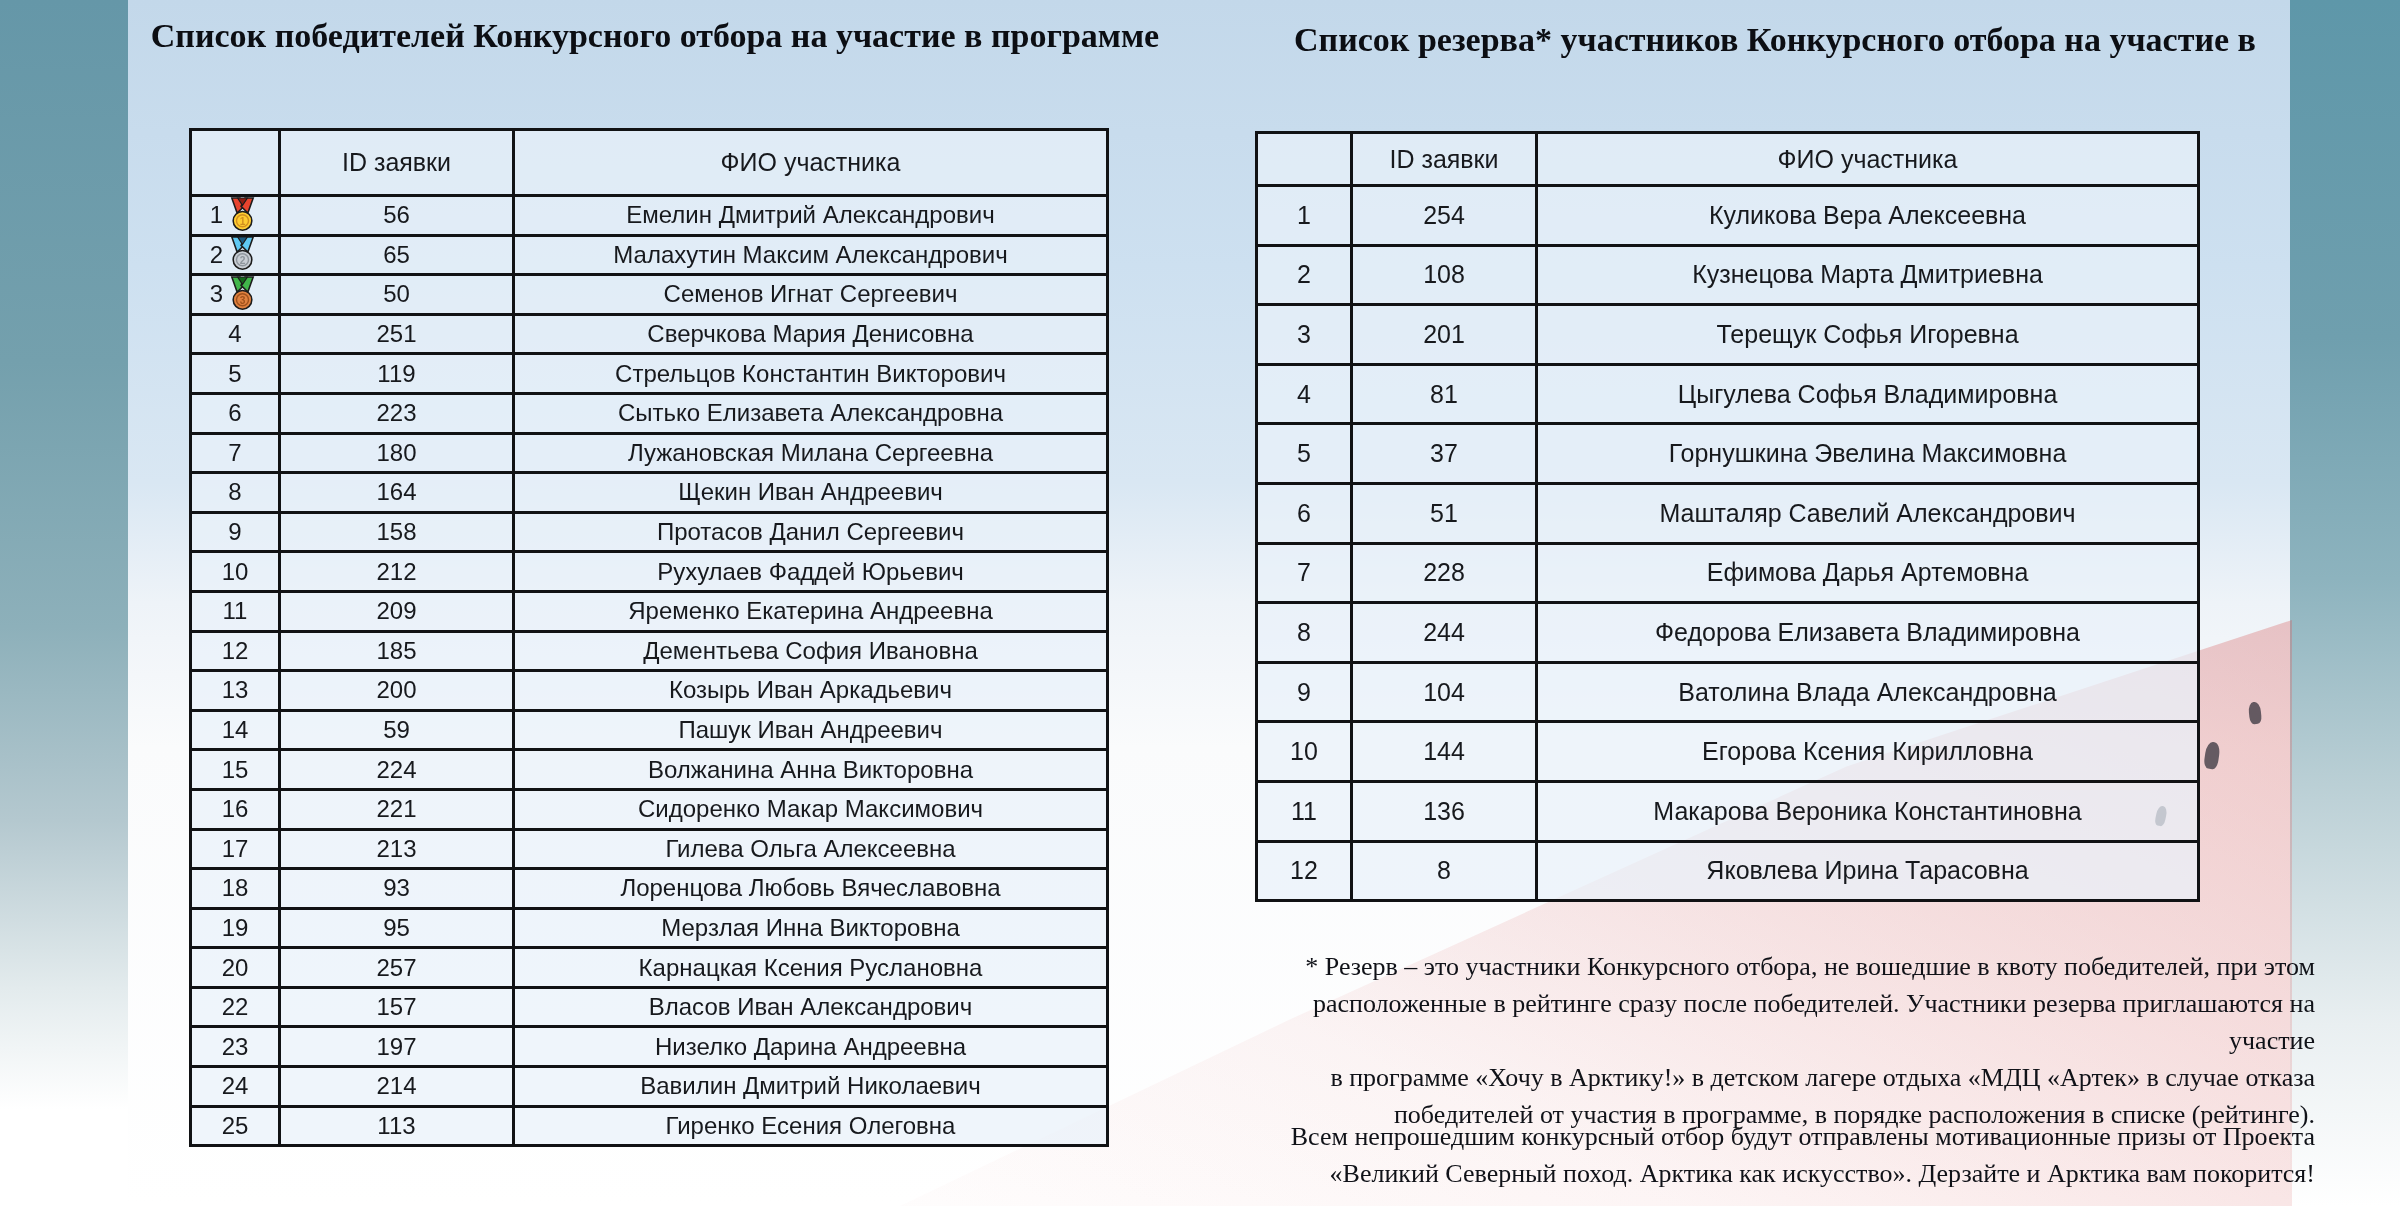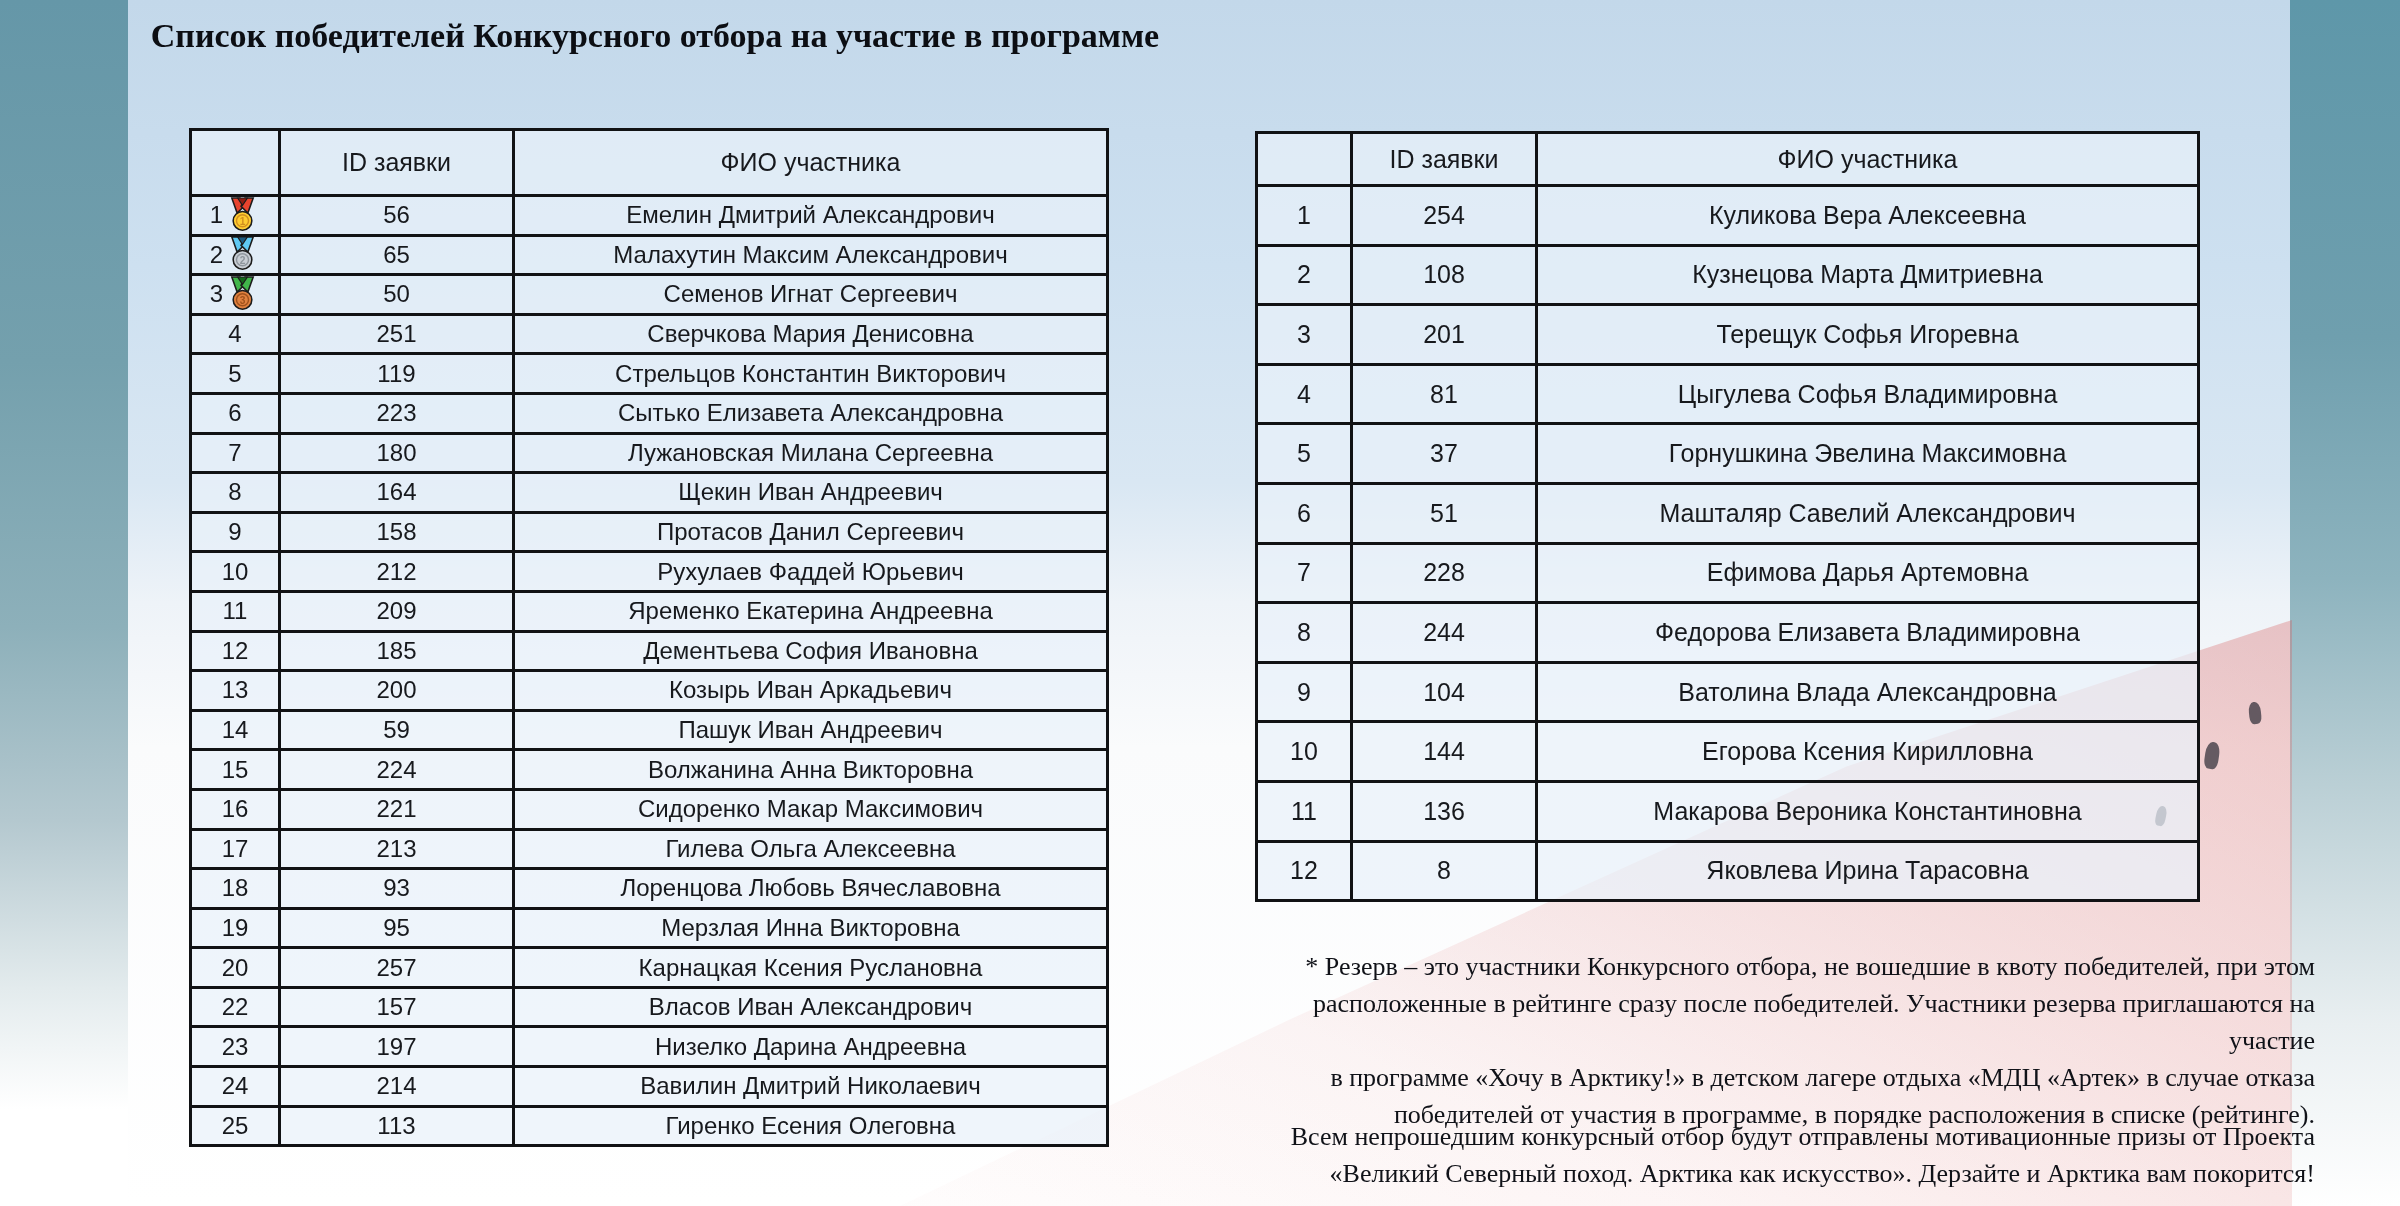--- a/index.html
+++ b/index.html
@@ -312,20 +312,21 @@
             <span>25</span>
           </span>
         </td>
         <td>113</td>
         <td>Гиренко Есения Олеговна</td>
       </tr>
     </tbody>
 </table>
 
 <div class="title reserve">
+  <div>Список резерва* участников Конкурсного отбора  на участие в</div>
 </div>
 
 <table class="reserve">
   <colgroup>
       <col style="width:95px">
       <col style="width:185px">
       <col style="width:662px">
     </colgroup>
   <thead>
     <tr>

